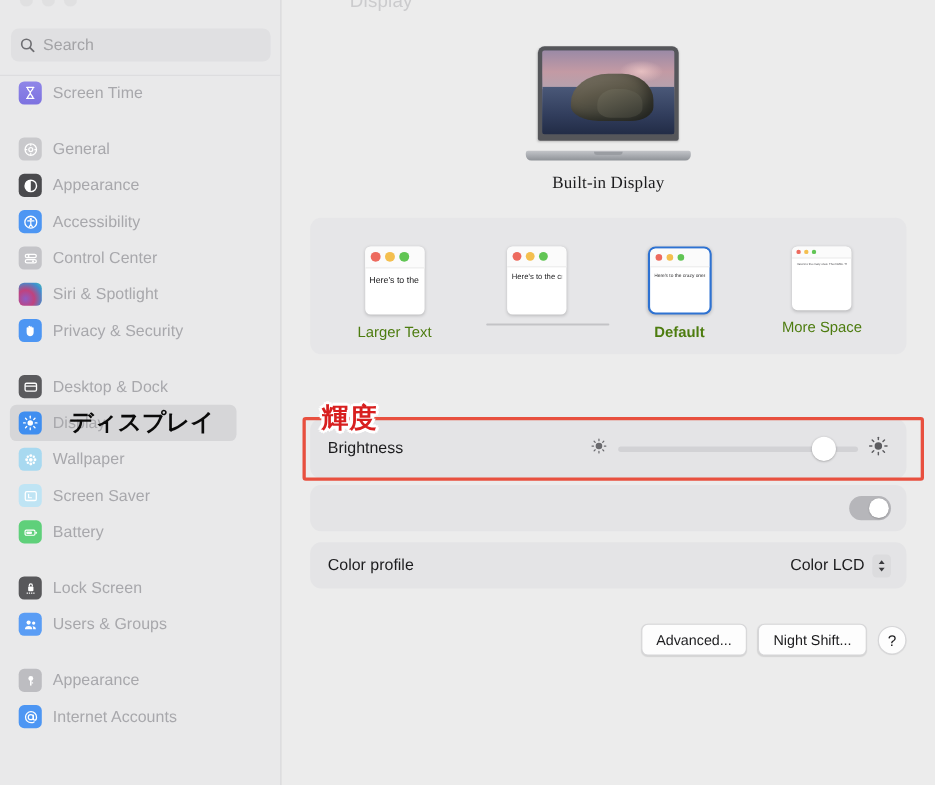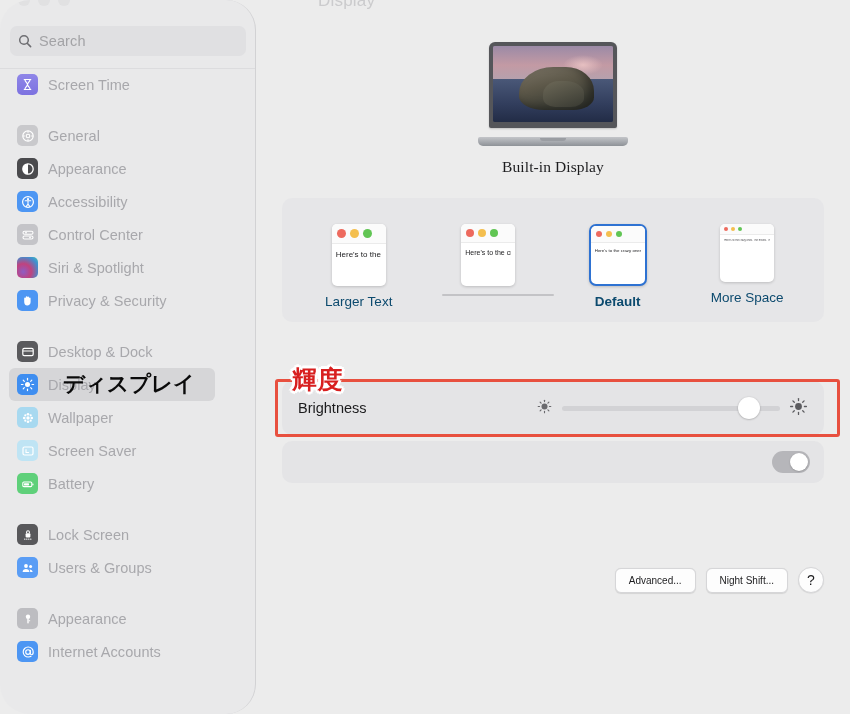--- a/index.html
+++ b/index.html
@@ -22,21 +22,20 @@
 
   
   .sidebar {
     position: relative;
     width: 256px;
     height: 714px;
     background: #e9e9ea;
     border-right: 1px solid #d2d2d4;
     flex: 0 0 256px;
     overflow: hidden;
-    border-radius: 30px;
   }
 
   .traffic-lights {
     position: absolute;
     top: -6px;
     left: 18px;
     display: flex;
     gap: 8px;
     opacity: 0.22;
   }
@@ -349,21 +348,21 @@
   .sz-d .mini-bar i  { width: 6px; height: 6px; flex: 0 0 6px; }
 
   .sz-s .mini-win   { width: 54px; height: 58px; }
   .sz-s .mini-body p { font-size: 2.6px; line-height: 4.4px; color: #4a4a4e; }
   .sz-s .mini-bar i  { width: 4px; height: 4px; flex: 0 0 4px; }
   .sz-s .mini-bar    { padding: 3px 4px; gap: 3px; }
 
   .res-caption {
     margin-top: 8px;
     font-size: 13.5px;
-    color: #0c4a6e;
+    color: #4d7c0f;
   }
   .res-caption.bold { font-weight: 600; }
 
   
   .panel-bright {
     top: 381px;
     height: 54px;
     display: flex;
     align-items: center;
     padding: 0 16px;
@@ -462,21 +461,21 @@
     display: flex;
     justify-content: flex-end;
     align-items: center;
     gap: 10px;
     padding-right: 26px;
   }
   .btn {
     background: #fdfdfd;
     border: 0.5px solid #d6d6d8;
     border-radius: 6px;
-    font-size: 10px;
+    font-size: 13px;
     color: #1c1c1e;
     padding: 6px 13px;
     box-shadow: 0 0.5px 1px rgba(0,0,0,0.10);
     white-space: nowrap;
   }
   .btn-help {
     width: 26px; height: 26px;
     border-radius: 13px;
     padding: 0;
     display: flex;
@@ -857,20 +856,32 @@
         </span>
       </div>
     </div>
 
     <div class="panel panel-auto">
       <div class="toggle">
         <div class="knob"></div>
       </div>
     </div>
 
+    <div class="panel panel-color">
+      <span class="row-label">Color profile</span>
+      <div class="popup">
+        <span class="popup-value">Color LCD</span>
+        <span class="popup-chev">
+          <svg width="9" height="13" viewBox="0 0 9 13">
+              <path d="M4.5 1.4L7.2 4.8H1.8z" fill="#3a3a3e"></path>
+              <path d="M4.5 11.6L1.8 8.2h5.4z" fill="#3a3a3e"></path>
+            </svg>
+        </span>
+      </div>
+    </div>
 
     <div class="btn-row">
       <button class="btn">Advanced...</button>
       <button class="btn">Night Shift...</button>
       <button class="btn btn-help">?</button>
     </div>
 
   </div>
 
   <div class="anno-box"></div>

